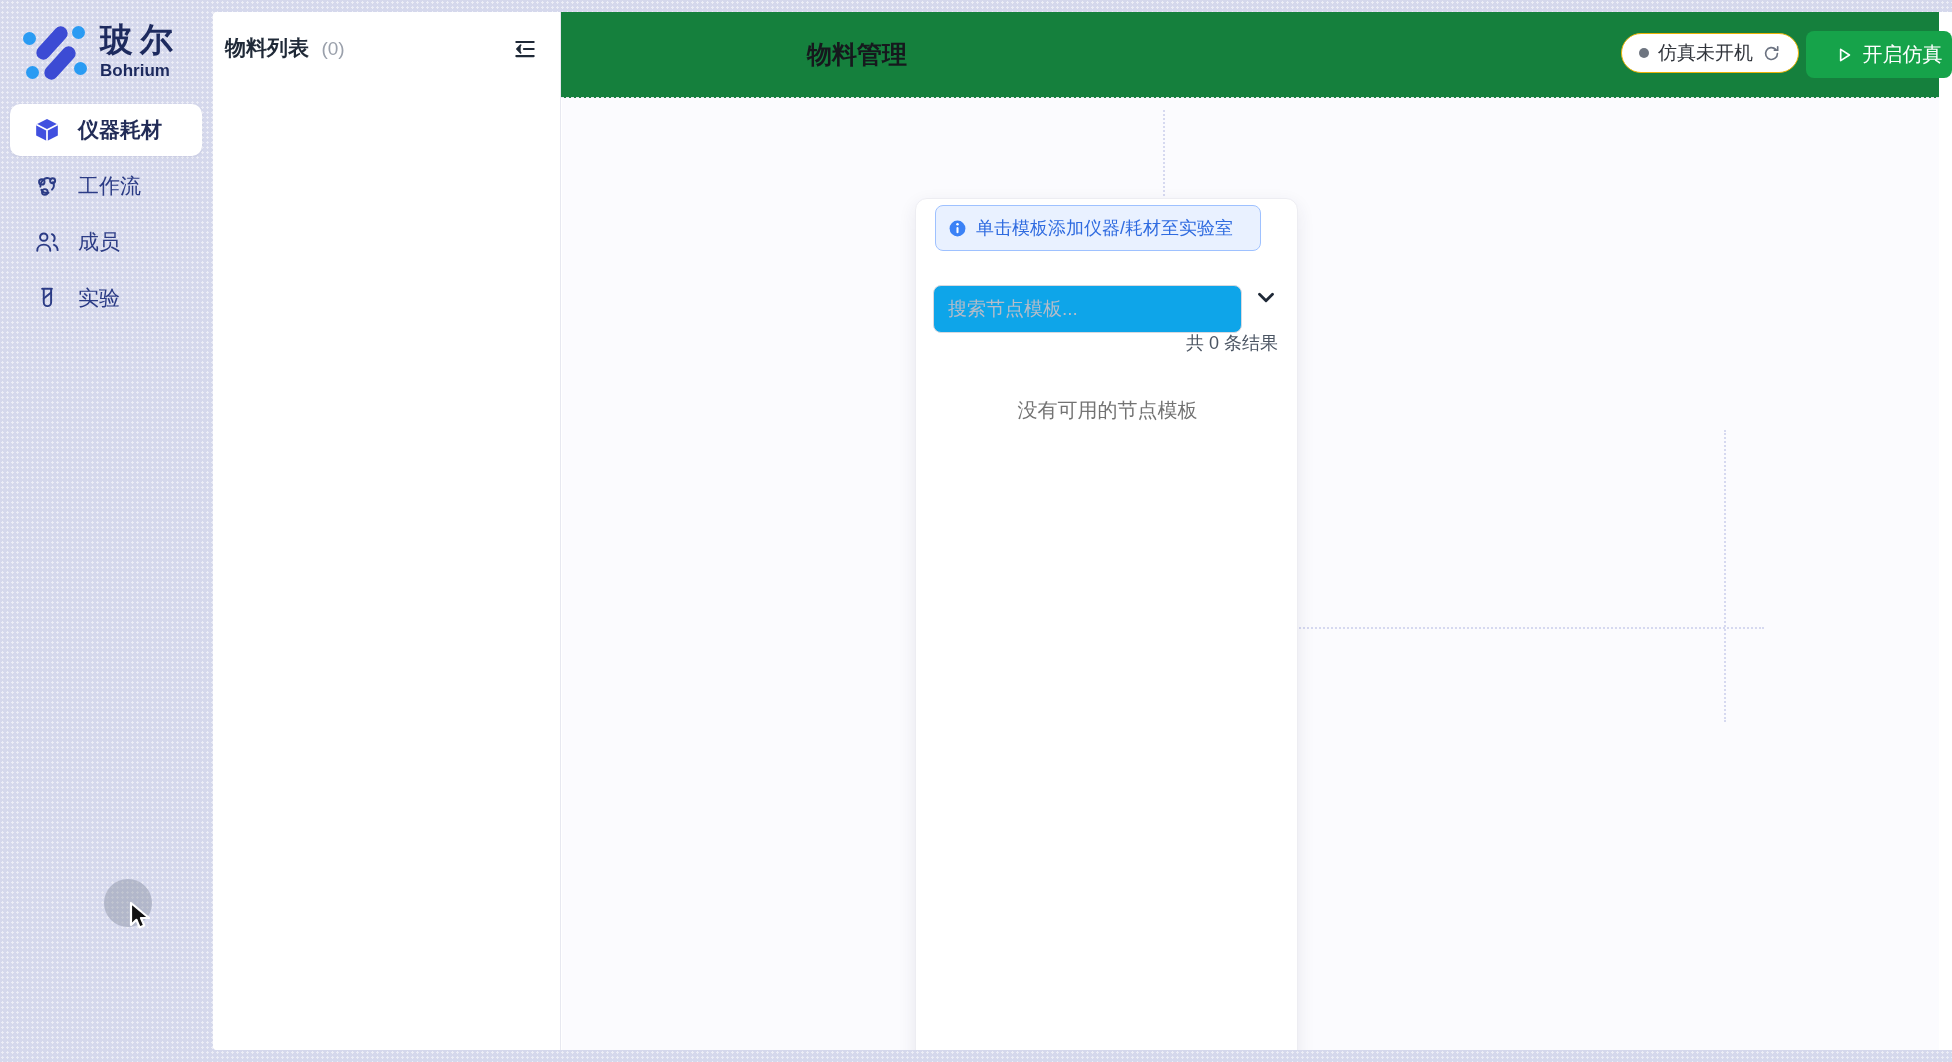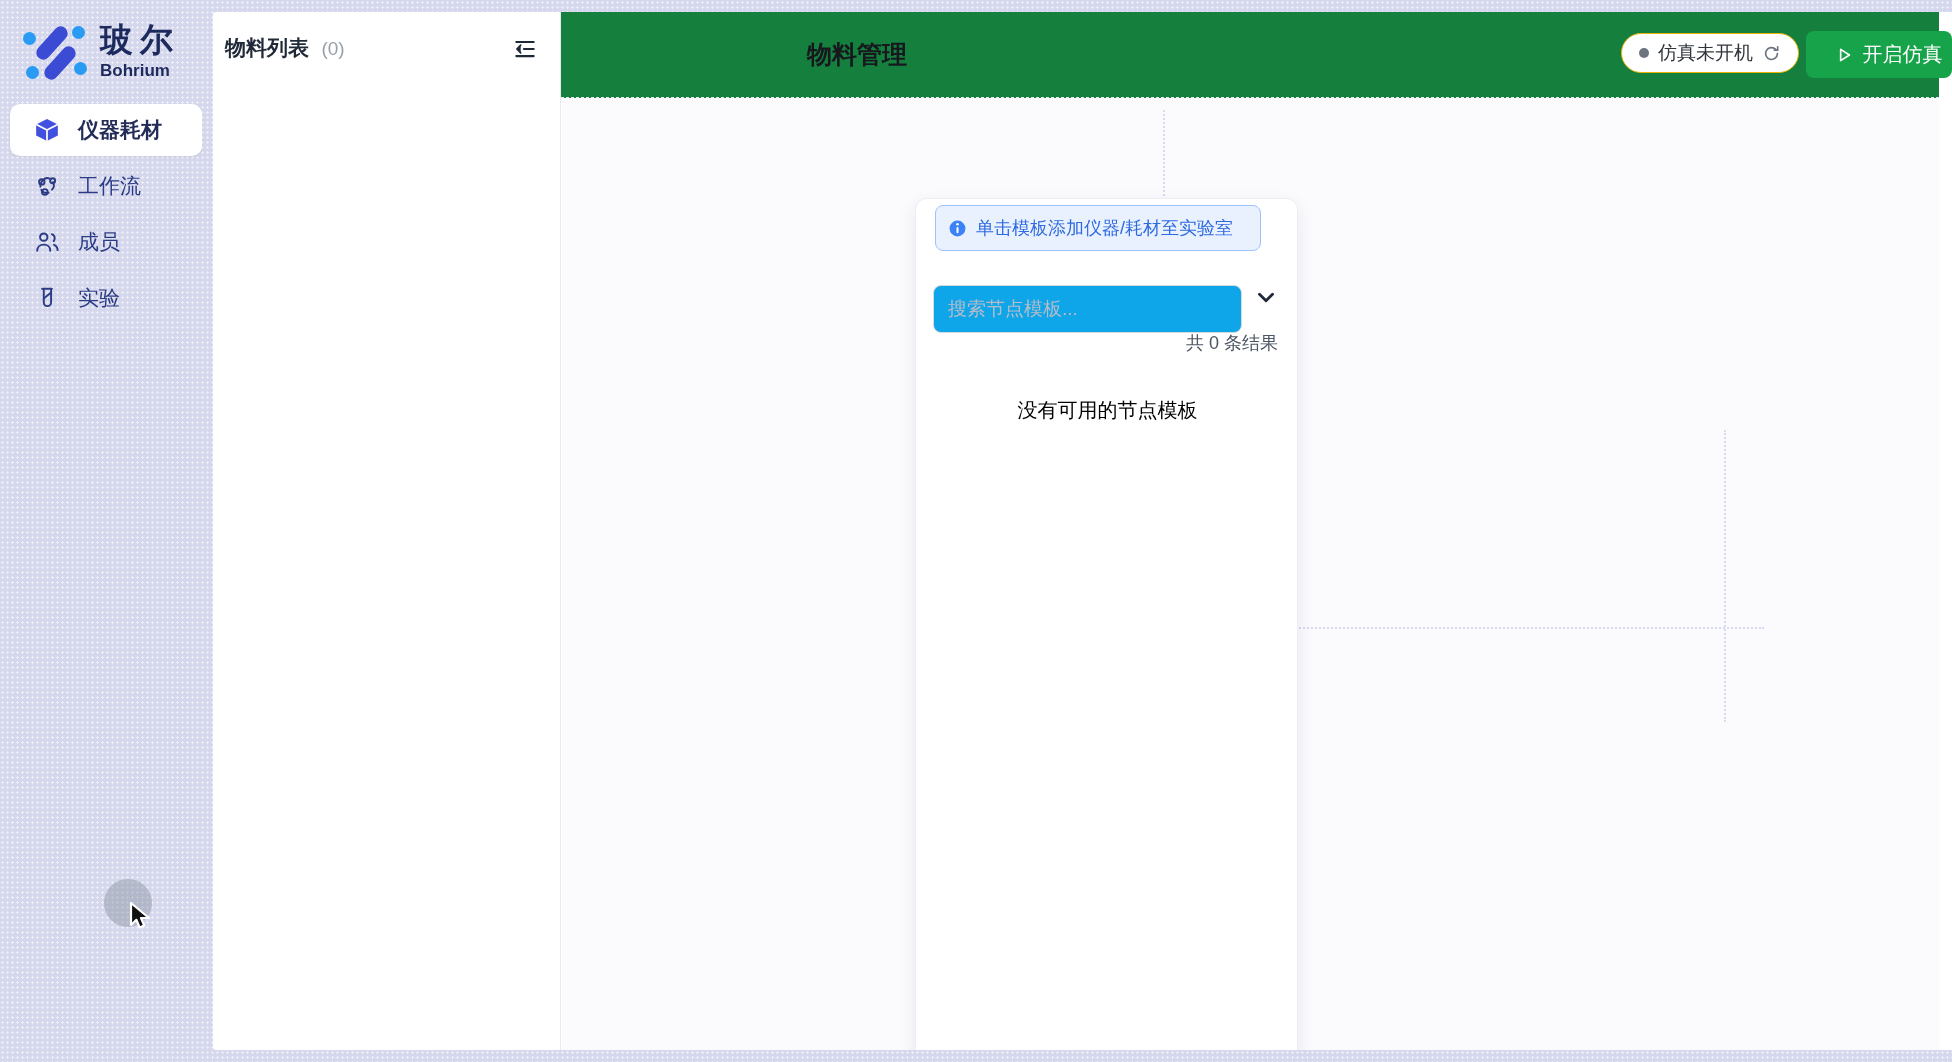--- a/index.html
+++ b/index.html
@@ -68,21 +68,21 @@
   .gline.h { height:0; border-top:2px dotted #d6d9f0; }
 
   
   .tpl-panel { position:absolute; left:353px; top:100px; width:383px; height:904px; background:#fff; border:1px solid #ededf2; border-radius:12px; box-shadow:0 6px 18px rgba(40,45,80,.09); }
   .tip-banner { position:absolute; left:19px; top:6px; width:326px; height:46px; background:#e9f1ff; border:1px solid #9ec1ff; border-radius:8px; display:flex; align-items:center; gap:9px; padding:0 12px; }
   .tip-text { font-size:18px; color:#2f6be0; font-weight:400; white-space:nowrap; }
   .tpl-search { position:absolute; left:17px; top:73px; width:309px; height:48px; border:1px solid #d7d9e0; border-radius:8px; font-size:19px; color:#1f2937; padding:0 14px; outline:none; font-family:inherit; background:#0ea5e9;margin-top:13px; }
   .tpl-search::placeholder { color:#b7bcc8; }
   .chevron-btn { position:absolute; left:337px; top:85px; width:26px; height:26px; cursor:pointer; }
   .result-count { position:absolute; left:0; top:132px; width:362px; text-align:right; font-size:18px; color:#4b5563; }
-  .empty-text { position:absolute; left:0; top:198px; width:383px; text-align:center; font-size:20px; color:#000000; }
+  .empty-text { position:absolute; left:0; top:198px; width:383px; text-align:center; font-size:20px; color:#737373; }
 </style>
 </head>
 <body>
 
 <div class="sidebar">
 
   <div class="logo-row">
     <div class="logo-mark">
       <span class="logo-dot" style="left:1px;  top:10px;"></span>
       <span class="logo-dot" style="left:50px; top:4px;"></span>

